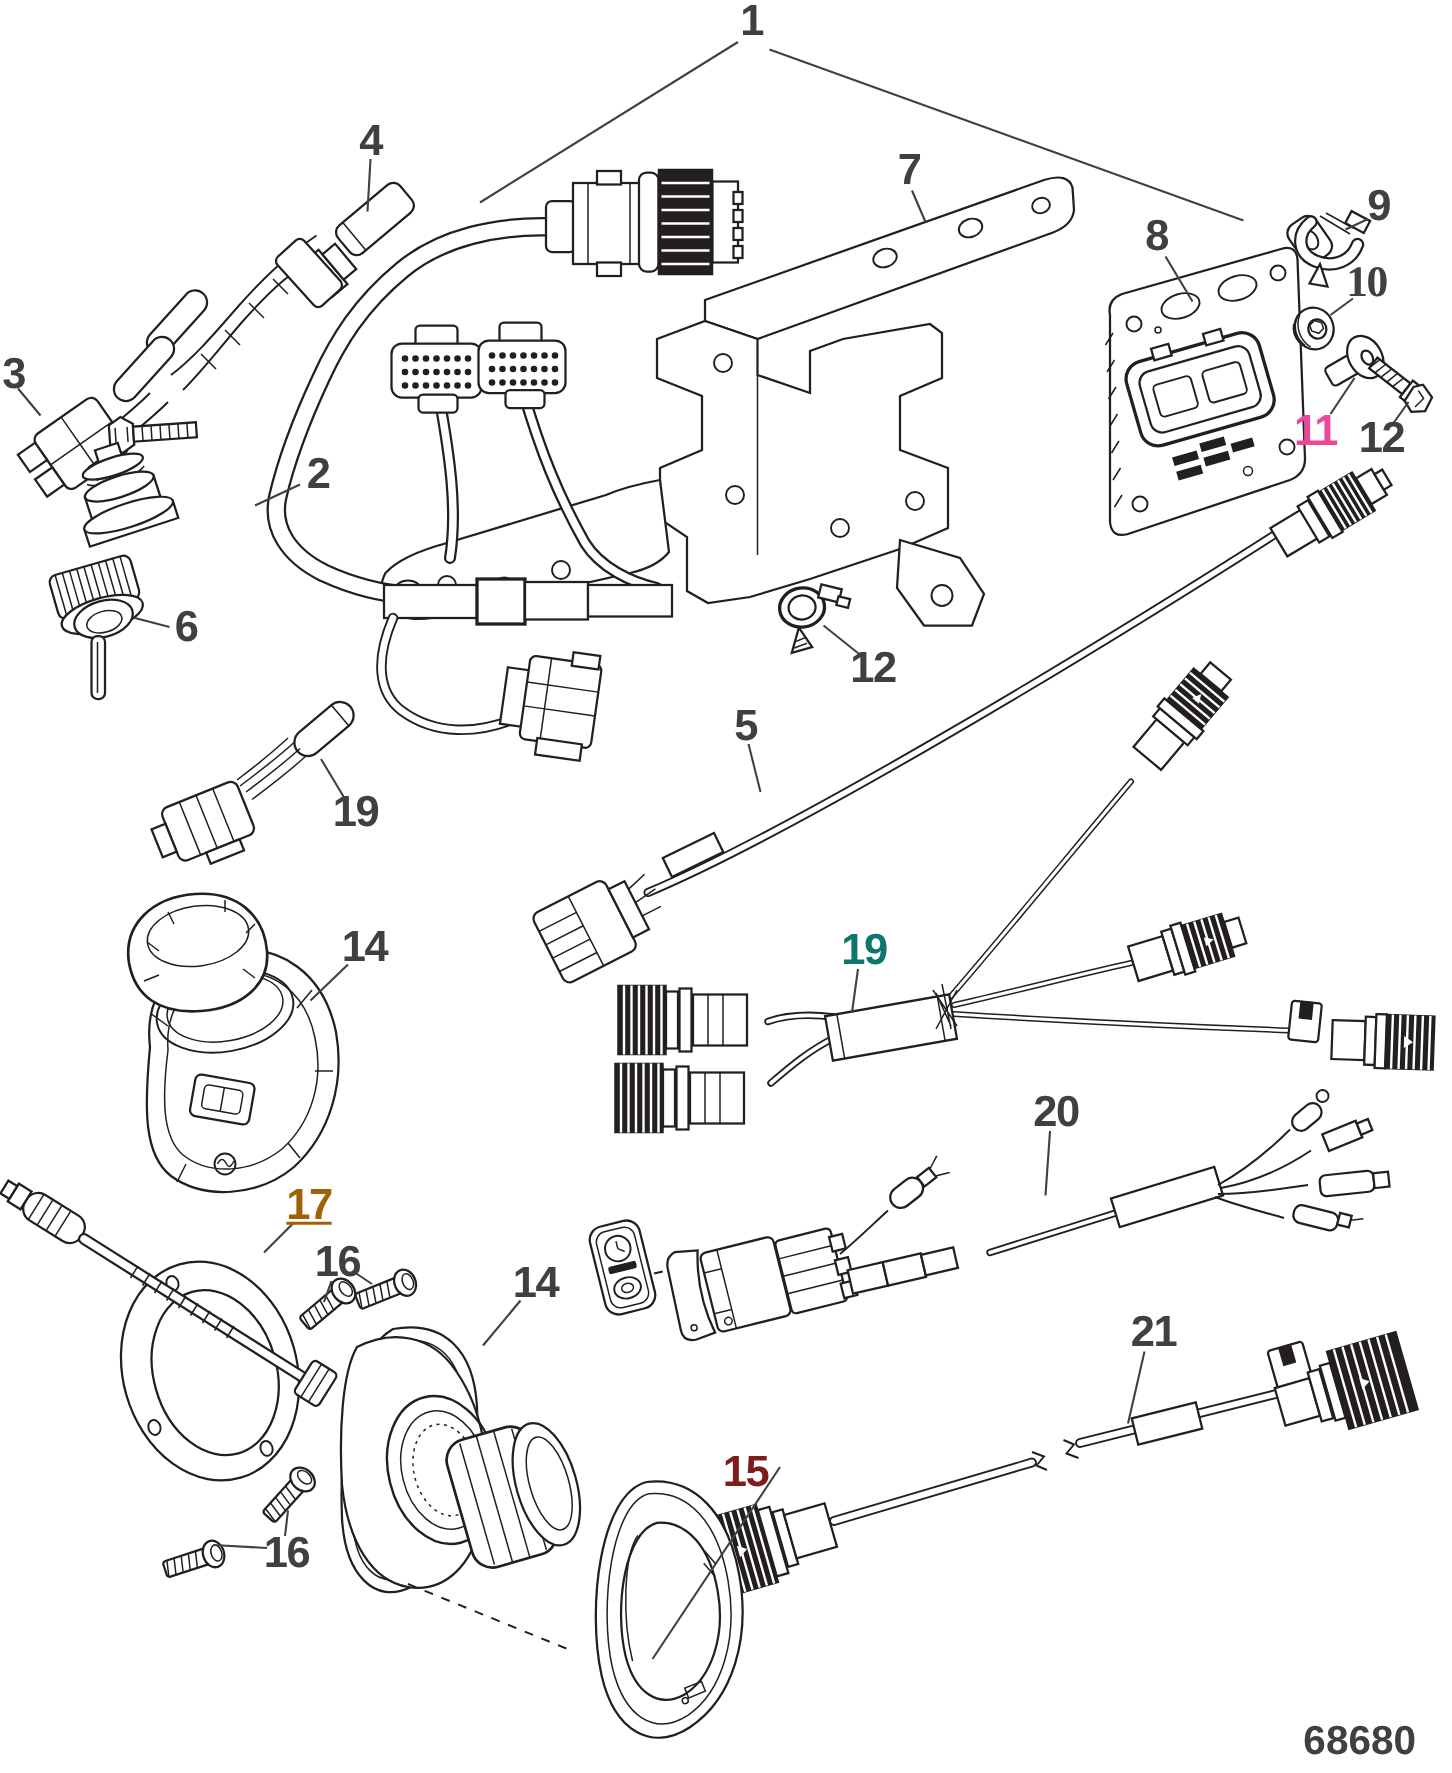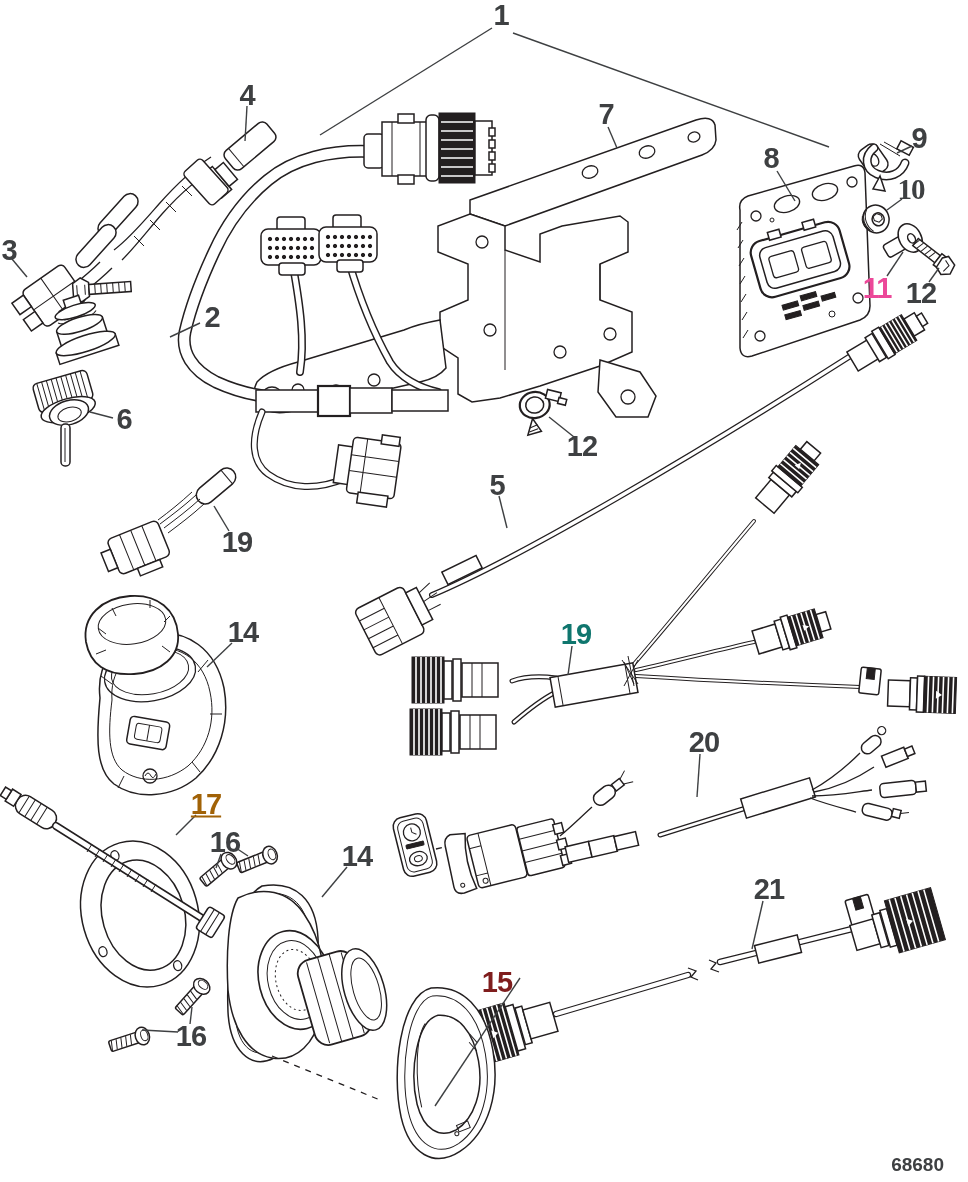--- a/index.html
+++ b/index.html
@@ -2,21 +2,21 @@
 <html><head>
 <meta charset="utf-8">
 <style>
   html,body{margin:0;padding:0;background:#fff;}
   #canvas{position:relative;width:968px;height:1182px;background:#fff;overflow:hidden;
           font-family:"Liberation Sans",sans-serif;}
   #art{position:absolute;left:0;top:0;}
   #callout-layer{position:absolute;left:0;top:0;width:968px;height:1182px;pointer-events:none;}
   .callout{position:absolute;transform:translate(-50%,-50%);font-weight:700;font-size:29px;
            letter-spacing:-1px;line-height:1;}
-  #figure-number{position:absolute;right:24px;bottom:6px;font-weight:700;font-size:19px;}
+  #figure-number{position:absolute;right:24px;bottom:6px;font-weight:700;font-size:27px;}
   .fw{fill:#fff;stroke:#231f20;stroke-width:1.5px;}
   .f2{fill:#fff;stroke:#231f20;stroke-width:2.2px;}
   .ln{fill:none;stroke:#231f20;stroke-width:1.3px;}
   .lt{fill:none;stroke:#231f20;stroke-width:1px;}
   .fb{fill:#231f20;stroke:#231f20;stroke-width:1px;}
   .ws{fill:none;stroke:#fff;stroke-width:1.6px;}
   .co{fill:none;stroke:#231f20;stroke-linecap:round;}
   .ci{fill:none;stroke:#fff;stroke-linecap:round;}
   .dash{fill:none;stroke:#231f20;stroke-width:1.3px;stroke-dasharray:6 6;}
 </style>

